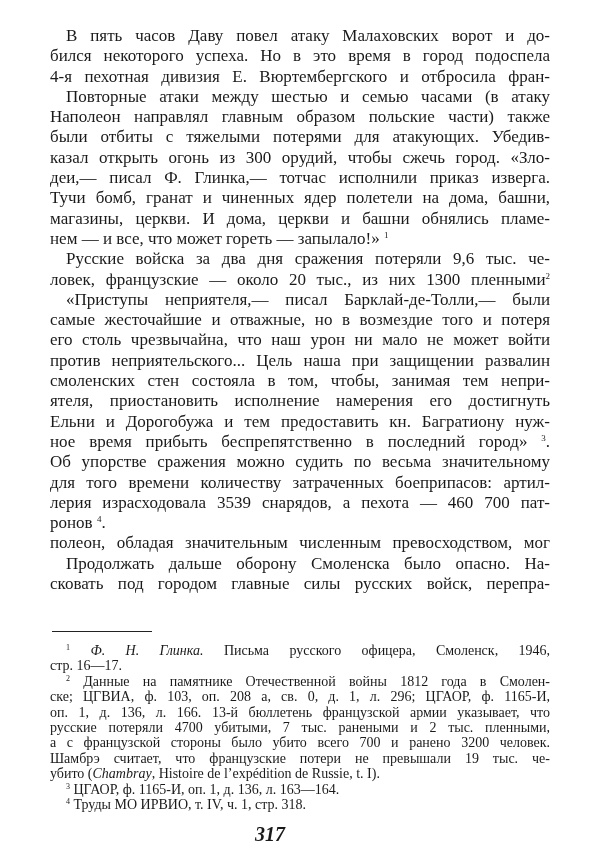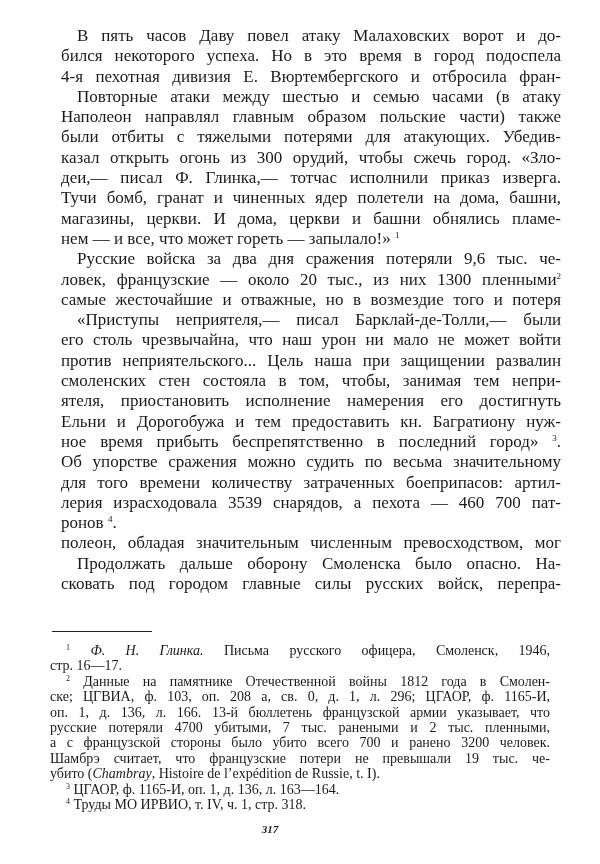--- a/index.html
+++ b/index.html
@@ -1,49 +1,49 @@
 <!DOCTYPE html>
 <html><head>
 <meta charset="utf-8">
 <style>
   html, body { margin:0; padding:0; background:#ffffff; }
   body { width:600px; height:864px; position:relative; overflow:hidden; font-family:"DejaVu Serif","Liberation Serif",serif; color:#1a1a1a; }
-  .page { position:absolute; left:61px; top:26px; width:500px; }
+  .page { position:absolute; left:50px; top:26px; width:500px; }
   .line { display:block; font-size:15.6px; line-height:20.3px; height:20.3px; white-space:nowrap; text-align:justify; text-align-last:justify; letter-spacing:0; }
   .line.last { text-align-last:left; }
   .line.indent { padding-left:16px; }
   .body-text .line { font-family:"Liberation Serif","DejaVu Serif",serif; font-size:17px; }
   sup { font-size:9px; line-height:0; vertical-align:6px; }
   .rule { position:absolute; left:52px; top:631px; width:100px; height:1px; background:#222; }
   .notes { position:absolute; left:50px; top:643px; width:500px; }
   .notes .line { font-family:"Liberation Serif","DejaVu Serif",serif; font-size:14px; line-height:15.4px; height:15.4px; }
   .notes .line.indent { padding-left:16px; }
   .notes sup { font-size:8px; vertical-align:5px; }
   i { }
-  .pageno { position:absolute; left:0; width:540px; top:823px; text-align:center; font-family:"Liberation Serif","DejaVu Serif",serif; font-weight:bold; font-style:italic; font-size:11px; }
+  .pageno { position:absolute; left:0; width:540px; top:823px; text-align:center; font-family:"Liberation Serif","DejaVu Serif",serif; font-weight:bold; font-style:italic; font-size:20px; }
 </style>
 </head>
 <body>
 
 <div class="page body-text">
   <span class="line indent">В пять часов Даву повел атаку Малаховских ворот и до-</span>
   <span class="line">бился некоторого успеха. Но в это время в город подоспела</span>
   <span class="line">4-я пехотная дивизия Е. Вюртембергского и отбросила фран-</span>
   <span class="line indent">Повторные атаки между шестью и семью часами (в атаку</span>
   <span class="line">Наполеон направлял главным образом польские части) также</span>
   <span class="line">были отбиты с тяжелыми потерями для атакующих. Убедив-</span>
   <span class="line">казал открыть огонь из 300 орудий, чтобы сжечь город. «Зло-</span>
   <span class="line">деи,— писал Ф. Глинка,— тотчас исполнили приказ изверга.</span>
   <span class="line">Тучи бомб, гранат и чиненных ядер полетели на дома, башни,</span>
   <span class="line">магазины, церкви. И дома, церкви и башни обнялись пламе-</span>
   <span class="line last"><span>нем — и все, что может гореть — запылало!»</span> <sup>1</sup></span>
   <span class="line indent">Русские войска за два дня сражения потеряли 9,6 тыс. че-</span>
   <span class="line"><span>ловек, французские — около 20 тыс., из них 1300 пленными</span><sup>2</sup></span>
+  <span class="line indent">«Приступы неприятеля,— писал Барклай-де-Толли,— были</span>
   <span class="line">самые жесточайшие и отважные, но в возмездие того и потеря</span>
-  <span class="line indent">«Приступы неприятеля,— писал Барклай-де-Толли,— были</span>
   <span class="line">его столь чрезвычайна, что наш урон ни мало не может войти</span>
   <span class="line">против неприятельского... Цель наша при защищении развалин</span>
   <span class="line">смоленских стен состояла в том, чтобы, занимая тем непри-</span>
   <span class="line">ятеля, приостановить исполнение намерения его достигнуть</span>
   <span class="line">Ельни и Дорогобужа и тем предоставить кн. Багратиону нуж-</span>
   <span class="line"><span>ное время прибыть беспрепятственно в последний город»</span> <sup>3</sup>.</span>
   <span class="line">Об упорстве сражения можно судить по весьма значительному</span>
   <span class="line">для того времени количеству затраченных боеприпасов: артил-</span>
   <span class="line">лерия израсходовала 3539 снарядов, а пехота — 460 700 пат-</span>
   <span class="line last"><span>ронов</span> <sup>4</sup>.</span>

